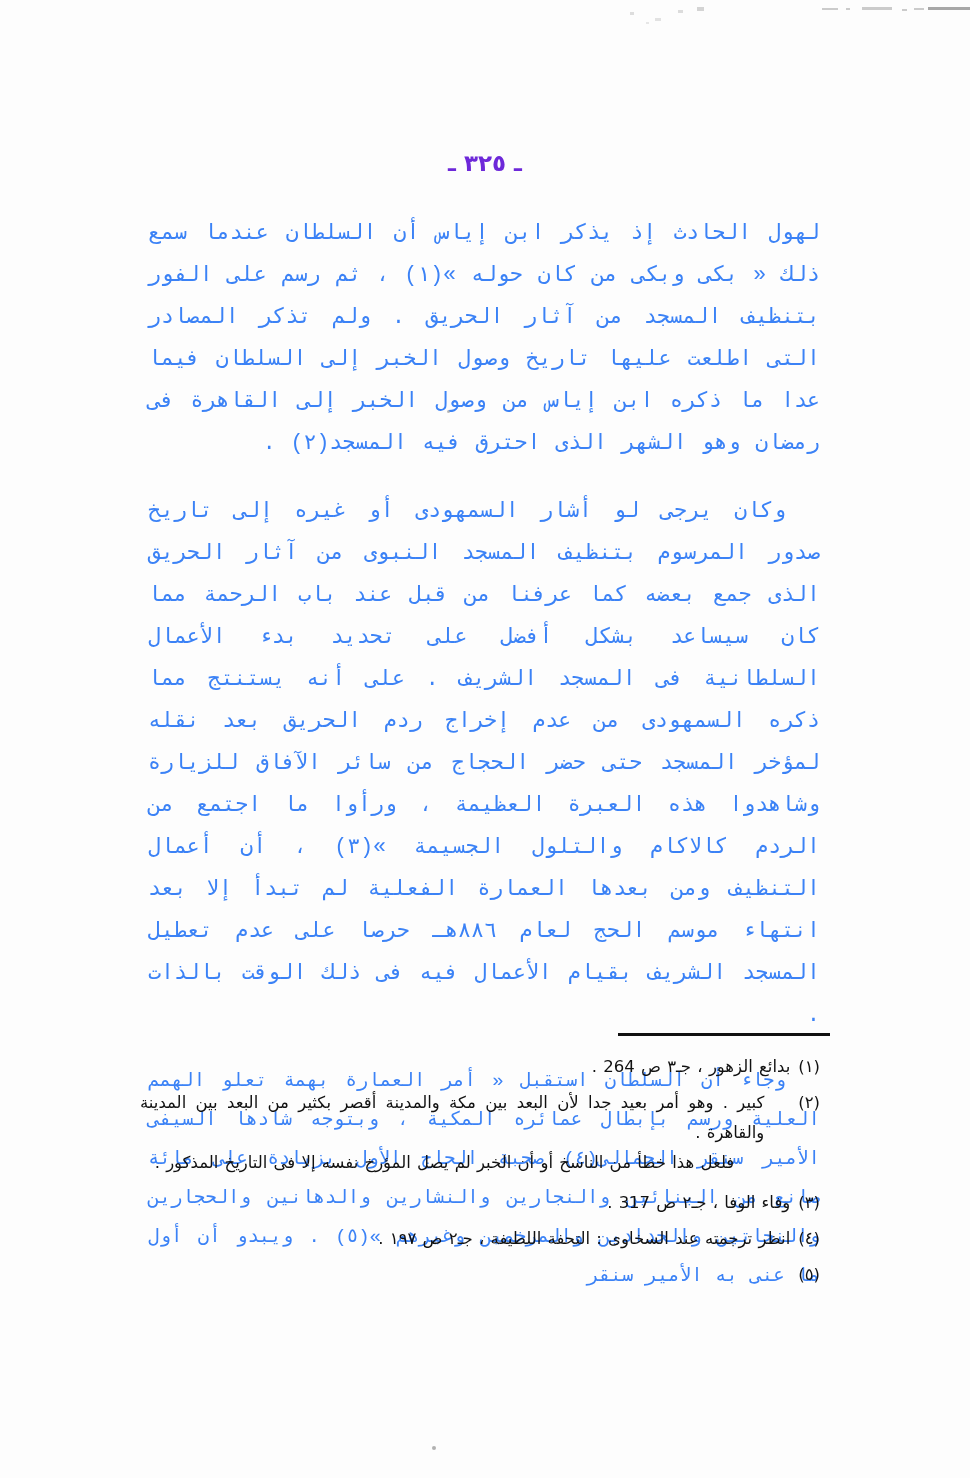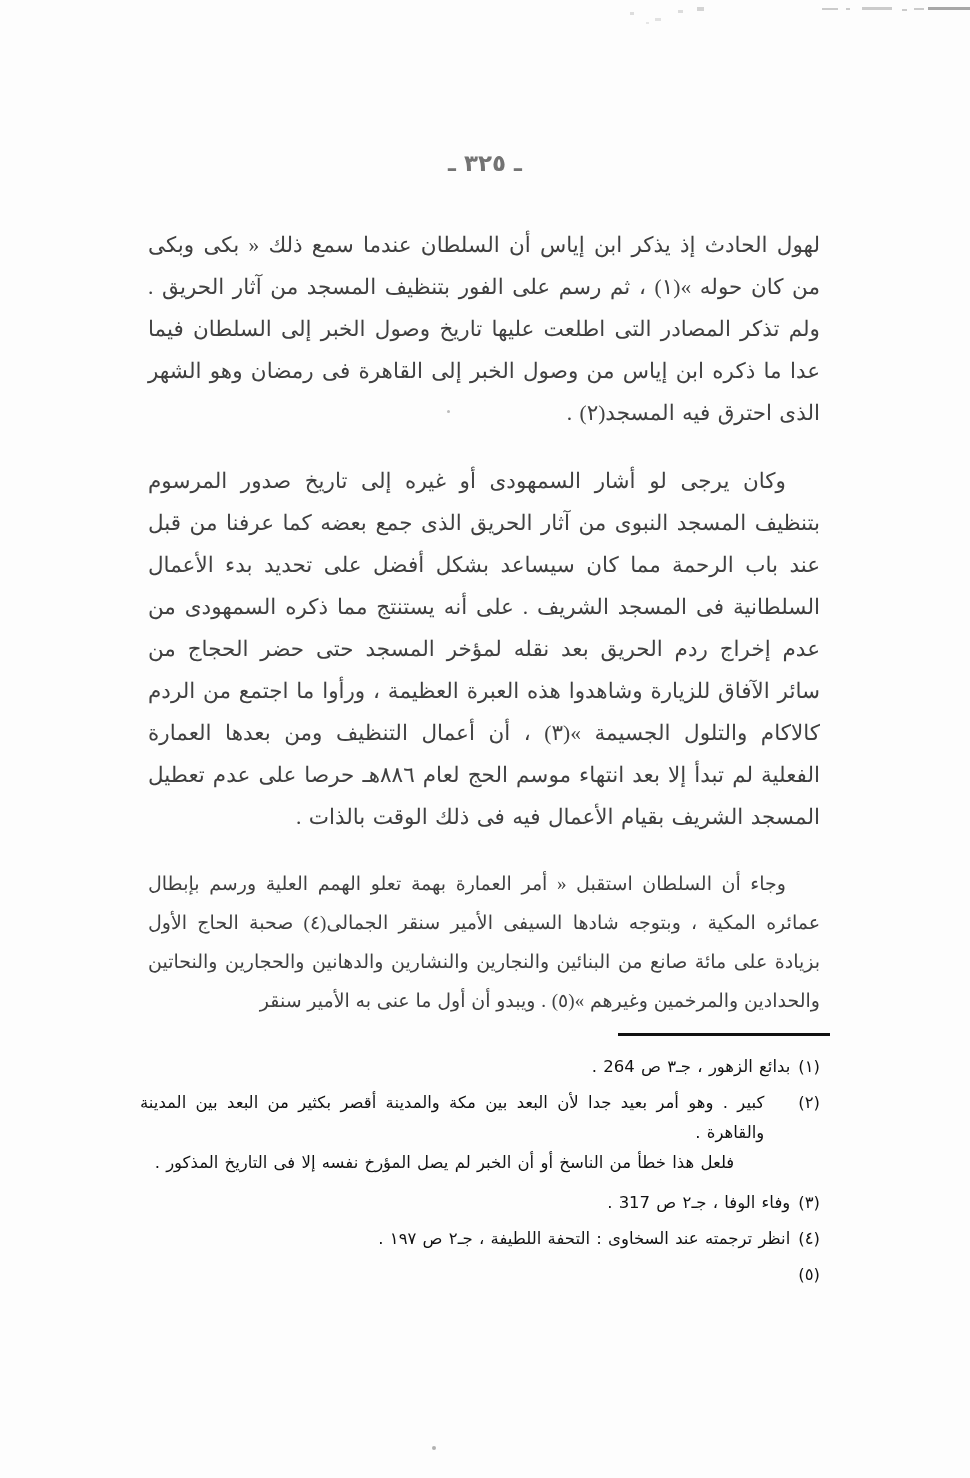--- a/index.html
+++ b/index.html
@@ -74,39 +74,39 @@
   .page-number {
     position: absolute;
     top: 150px;
     left: 0;
     width: 970px;
     text-align: center;
     font-family: "DejaVu Sans", sans-serif;
     font-size: 23px;
     font-weight: 700;
     letter-spacing: 2px;
-    color: #737373;
+    color: #6d28d9;
   }
 
   
   .body-col {
     position: absolute;
     top: 212px;
     right: 150px;
     width: 672px;
     direction: rtl;
     text-align: justify;
   }
 
   p.para {
-    margin: 12px 0 26px 0;
-    font-family: Liberation Serif, serif;
+    margin: 0 0 26px 0;
+    font-family: Liberation Mono, monospace;
     font-size: 21.5px;
     line-height: 42px;
-    color: #404040;
+    color: #3b82f6;
     text-align: justify;
     text-justify: inter-word;
     word-spacing: 2px;
     -webkit-font-smoothing: none;
   }
   p.para.indent { text-indent: 34px; }
 
   
   p.para.block-b {
     font-size: 19px;

